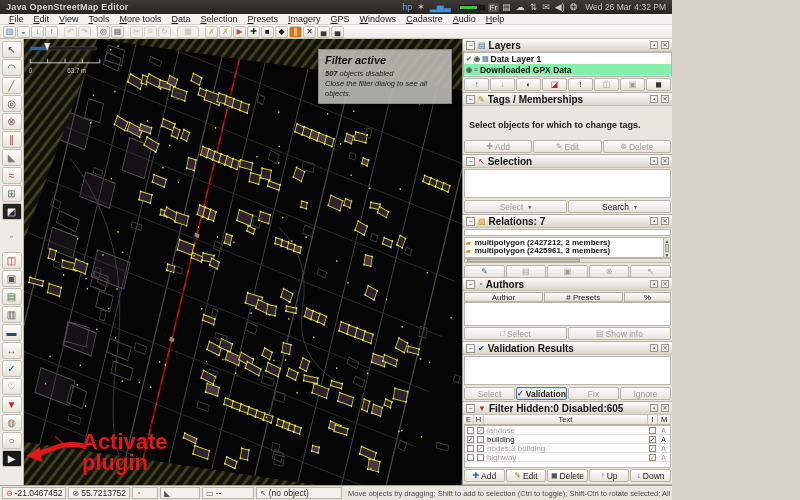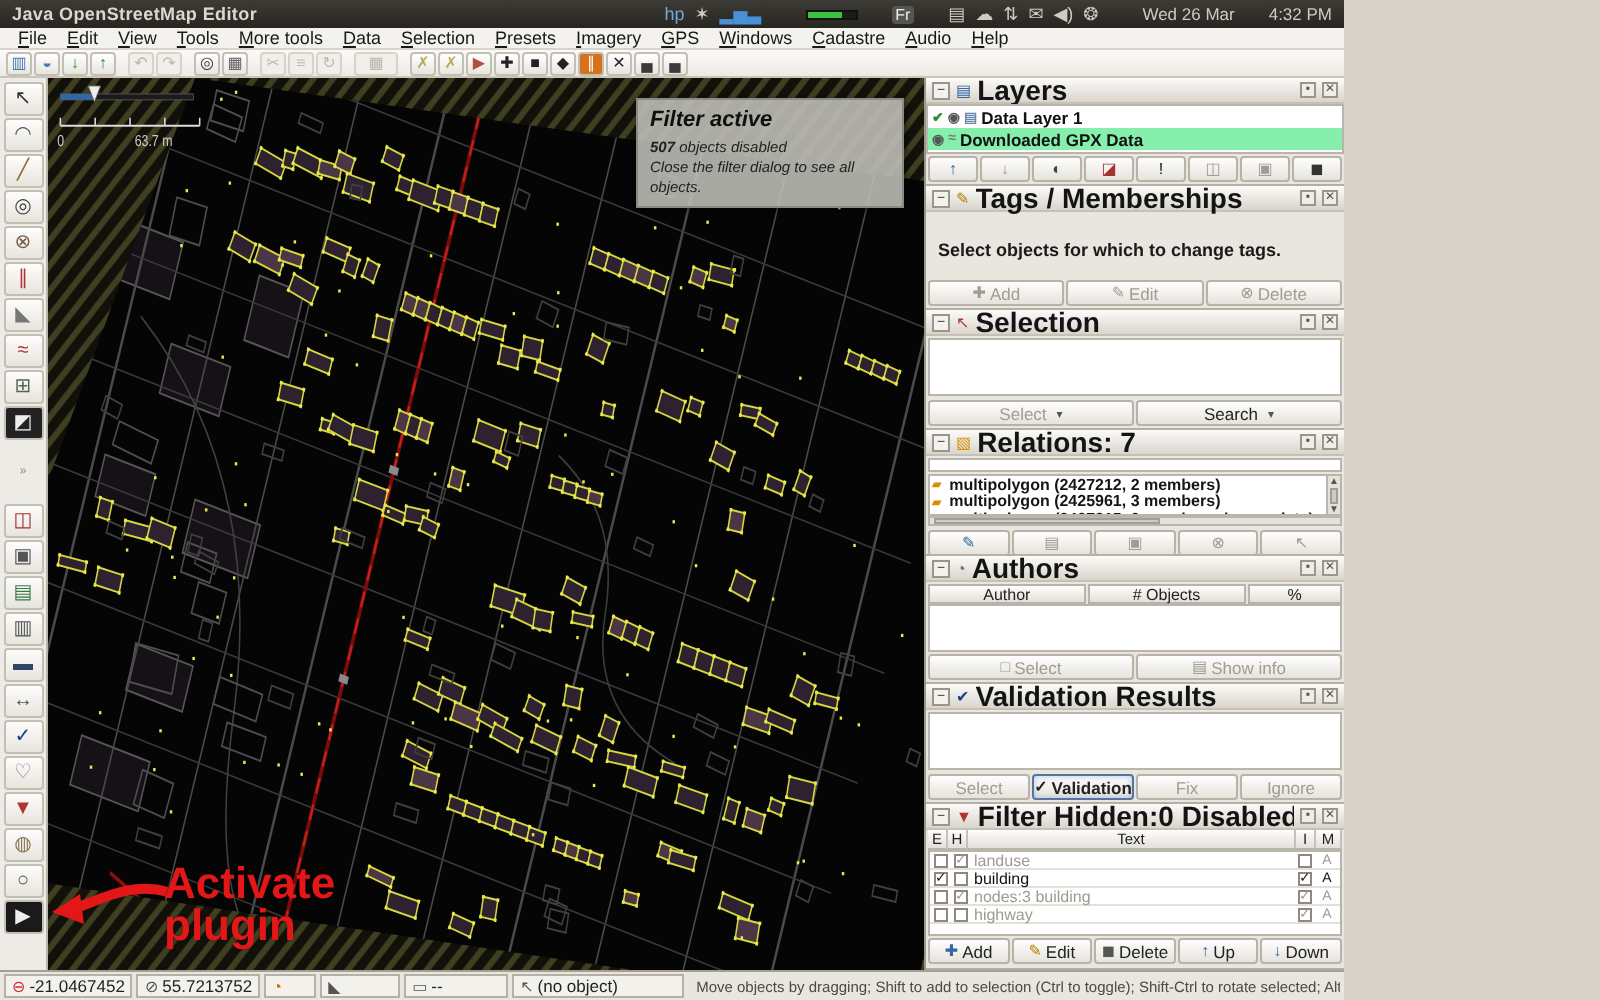--- a/index.html
+++ b/index.html
@@ -4,21 +4,21 @@
 <style>
   * { margin:0; padding:0; box-sizing:border-box; }
   html,body { width:800px; height:500px; overflow:hidden; }
   body { font-family:"Liberation Sans", sans-serif; background:#d6d2c9; }
   .screen { position:relative; width:672px; height:500px; display:flex; flex-direction:column; }
 
   
   .topbar { height:14px; background:linear-gradient(#3c3b36,#262520); color:#dcd8cf;
             display:flex; align-items:center; justify-content:space-between; font-size:9px; padding:0 6px; flex:0 0 auto;}
   .topbar .title { font-weight:bold; letter-spacing:.2px; }
-  .tray { display:flex; gap:17px; align-items:center; font-size:8.5px; color:#cfcbc2;}
+  .tray { display:flex; gap:3px; align-items:center; font-size:8.5px; color:#cfcbc2;}
   .tray .kbd { background:#56544e; border-radius:2px; padding:0 2px; font-size:8px; color:#eee;}
   .tray .prog { width:26px; height:5px; background:#1d1c18; border:1px solid #111; position:relative;}
   .tray .prog i { position:absolute; left:0; top:0; bottom:0; width:72%; background:#3bc23c; display:block;}
   .tray .glyph { font-size:9px; }
 
   
   .menubar { height:11px; background:#f4f2ee; border-bottom:1px solid #d8d4cb; display:flex; align-items:center;
              font-size:9px; color:#191919; padding-left:4px; flex:0 0 auto;}
   .menu-item { padding:0 5px; }
   .menu-item::first-letter { text-decoration:underline; }
@@ -54,21 +54,21 @@
 
   
   .rightcol { width:210px; background:#e9e6e0; border-left:1px solid #9a968c; display:flex; flex-direction:column;
               font-size:9px; flex:0 0 auto;}
   .panel { border-bottom:1px solid #b3afa5; display:flex; flex-direction:column; flex:0 0 auto; }
   .phead { height:13px; background:linear-gradient(#fcfbf9,#d9d5cc); border-bottom:1px solid #c5c1b6;
            display:flex; align-items:center; padding:0 3px; gap:3px; flex:0 0 auto;}
   .phead .collapse { width:9px; height:9px; border:1px solid #9a968c; background:#f4f2ee; font-size:7px;
                      line-height:7px; text-align:center; color:#444;}
   .phead .picon { font-size:8px; }
-  .phead .ptitle { font-weight:bold; font-size:14px; flex:1; color:#141414; white-space:nowrap; overflow:hidden;}
+  .phead .ptitle { font-weight:bold; font-size:10px; flex:1; color:#141414; white-space:nowrap; overflow:hidden;}
   .phead .mini { width:8px; height:8px; border:1px solid #9a968c; background:#efede8; font-size:6px;
                  line-height:6px; text-align:center; color:#555;}
   .plist { background:#fff; border:1px solid #b9b5ab; margin:1px; flex:1 1 auto; overflow:hidden; position:relative;}
   .btnrow { display:flex; padding:1px; gap:1px; flex:0 0 auto;}
   .pbtn { flex:1; height:13px; border:1px solid #b7b3a8; border-radius:2px;
           background:linear-gradient(#fefefe,#e6e3dc); font-size:8.5px; display:flex; align-items:center;
           justify-content:center; gap:2px; color:#222; white-space:nowrap; overflow:hidden;}
   .pbtn .g { font-size:8px; }
   .pbtn.dim { color:#a09c92; }
   .pbtn.active { border-color:#56749c; font-weight:bold; box-shadow:inset 0 0 3px #aac2de; }
@@ -1623,21 +1623,21 @@
       <div class="panel" style="height:64px">
         <div class="phead">
           <span class="collapse">−</span>
           <span class="picon" style="color:#666">◔</span>
           <span class="ptitle">Authors</span>
           <span class="mini">▪</span>
           <span class="mini">✕</span>
         </div>
         <div class="athead" id="authors-columns">
             <div>Author</div>
-            <div># Objects</div>
+            <div># Presets</div>
             <div>%</div>
           </div>
         <div class="plist" style="margin:0 1px"></div>
         <div class="btnrow" id="authors-buttons">
             <span class="pbtn dim"><span class="g">□</span>Select</span>
             <span class="pbtn dim"><span class="g">▤</span>Show info</span>
           </div>
       </div>
 
       <div class="panel" style="height:60px">

